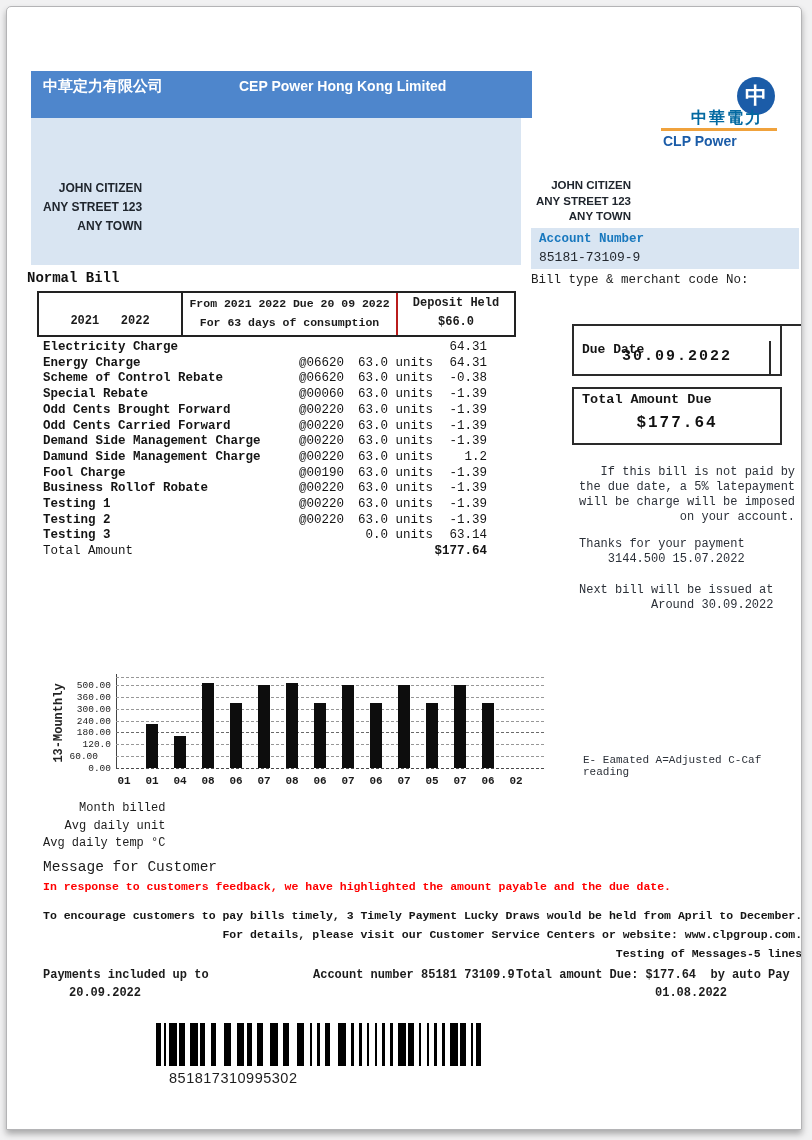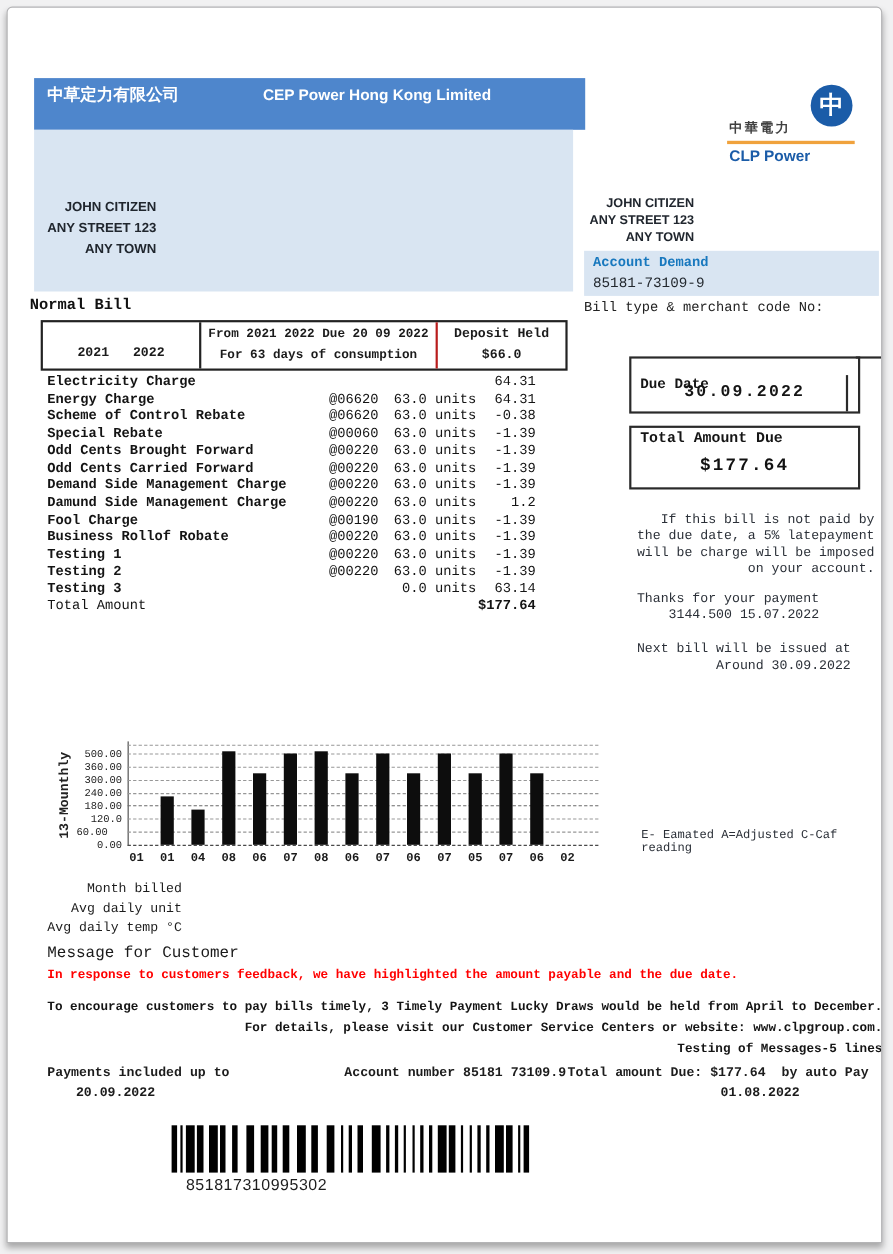--- a/index.html
+++ b/index.html
@@ -13,21 +13,21 @@
   .sans{font-family:"Liberation Sans", sans-serif;}
   
   .band{left:24px;top:64px;width:501px;height:47px;background:#4e86cc;}
   .band-zh{left:12px;top:6px;color:#fff;font-size:15px;font-weight:bold;}
   .band-en{left:208px;top:7px;color:#fff;font-size:14px;font-weight:bold;}
   .panel-blue{left:24px;top:111px;width:490px;height:147px;background:#d9e5f2;}
   .addr-left{left:36px;top:172px;font-size:12px;font-weight:bold;color:#20262e;line-height:19px;}
   
   .logo-circle{left:730px;top:70px;width:38px;height:38px;border-radius:50%;background:#1b5ca8;
                color:#fff;font-size:22px;font-weight:bold;text-align:center;line-height:38px;}
-  .logo-zh{left:656px;top:101px;width:112px;font-size:12px;font-weight:bold;color:#404040;letter-spacing:2px;}
+  .logo-zh{left:684px;top:101px;width:112px;font-size:16px;font-weight:bold;color:#0369a1;letter-spacing:2px;}
   .logo-rule{left:654px;top:121px;width:116px;height:2.5px;background:#f0a23c;}
   .logo-en{left:656px;top:126px;font-size:14px;font-weight:bold;color:#1b5ca8;}
   .addr-right{left:529px;top:171px;font-size:11.5px;font-weight:bold;color:#20262e;line-height:15.5px;}
   .acct-box{left:524px;top:221px;width:268px;height:41px;background:#d9e5f2;}
   .acct-label{left:8px;top:4px;color:#1878be;font-size:12.5px;font-weight:bold;}
   .acct-value{left:8px;top:22px;color:#23282e;font-size:13px;}
   
   .bill-title{left:20px;top:263px;font-size:14px;font-weight:bold;color:#111;}
   .bill-type{left:524px;top:266px;font-size:12.5px;color:#222;}
   
@@ -109,21 +109,21 @@
   <div class="abs logo-zh sans">中華電力</div>
   <div class="abs logo-rule"></div>
   <div class="abs logo-en sans">CLP Power</div>
 
   <div class="abs addr-right sans">
       <div class="tline">JOHN CITIZEN</div>
       <div class="tline">ANY STREET 123</div>
       <div class="tline">ANY TOWN</div>
     </div>
   <div class="abs acct-box">
-    <span class="abs acct-label mono">Account Demand</span>
+    <span class="abs acct-label mono">Account Number</span>
     <span class="abs acct-value mono">85181-73109-9</span>
   </div>
 
   <div class="abs bill-title mono">Normal Bill</div>
   <div class="abs bill-type mono">Bill type &amp; merchant code No:</div>
 
   <div class="abs ptable mono">
     <div class="col pcol1">2021   2022</div>
     <div class="col pcol2">
       <div>From 2021 2022 Due 20 09 2022</div>

